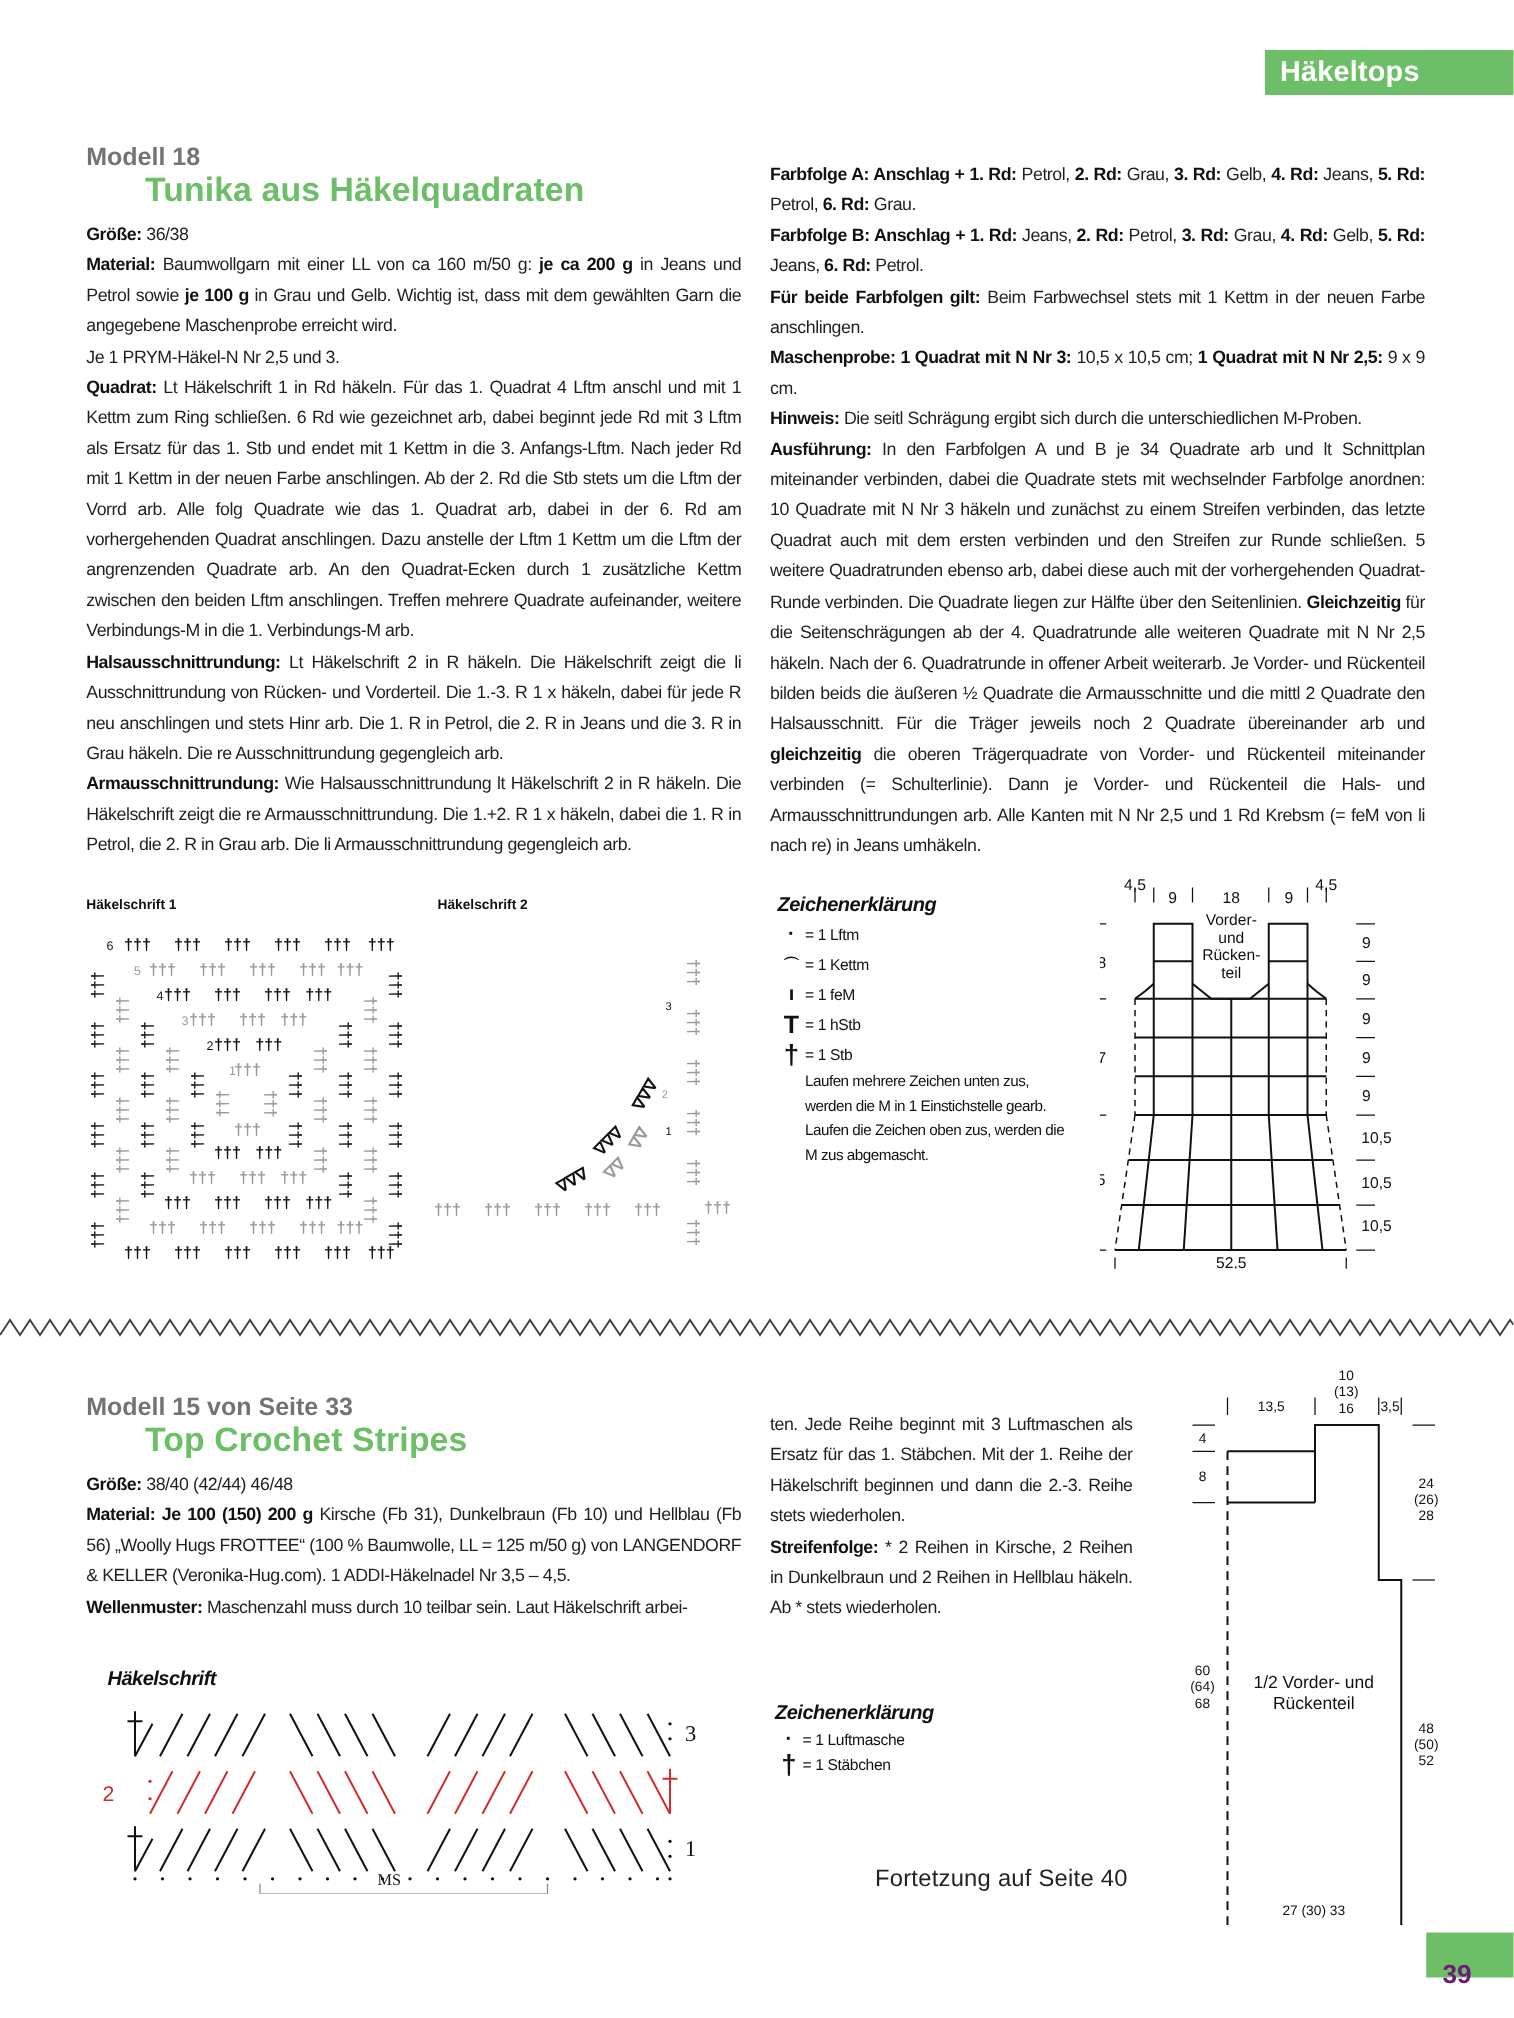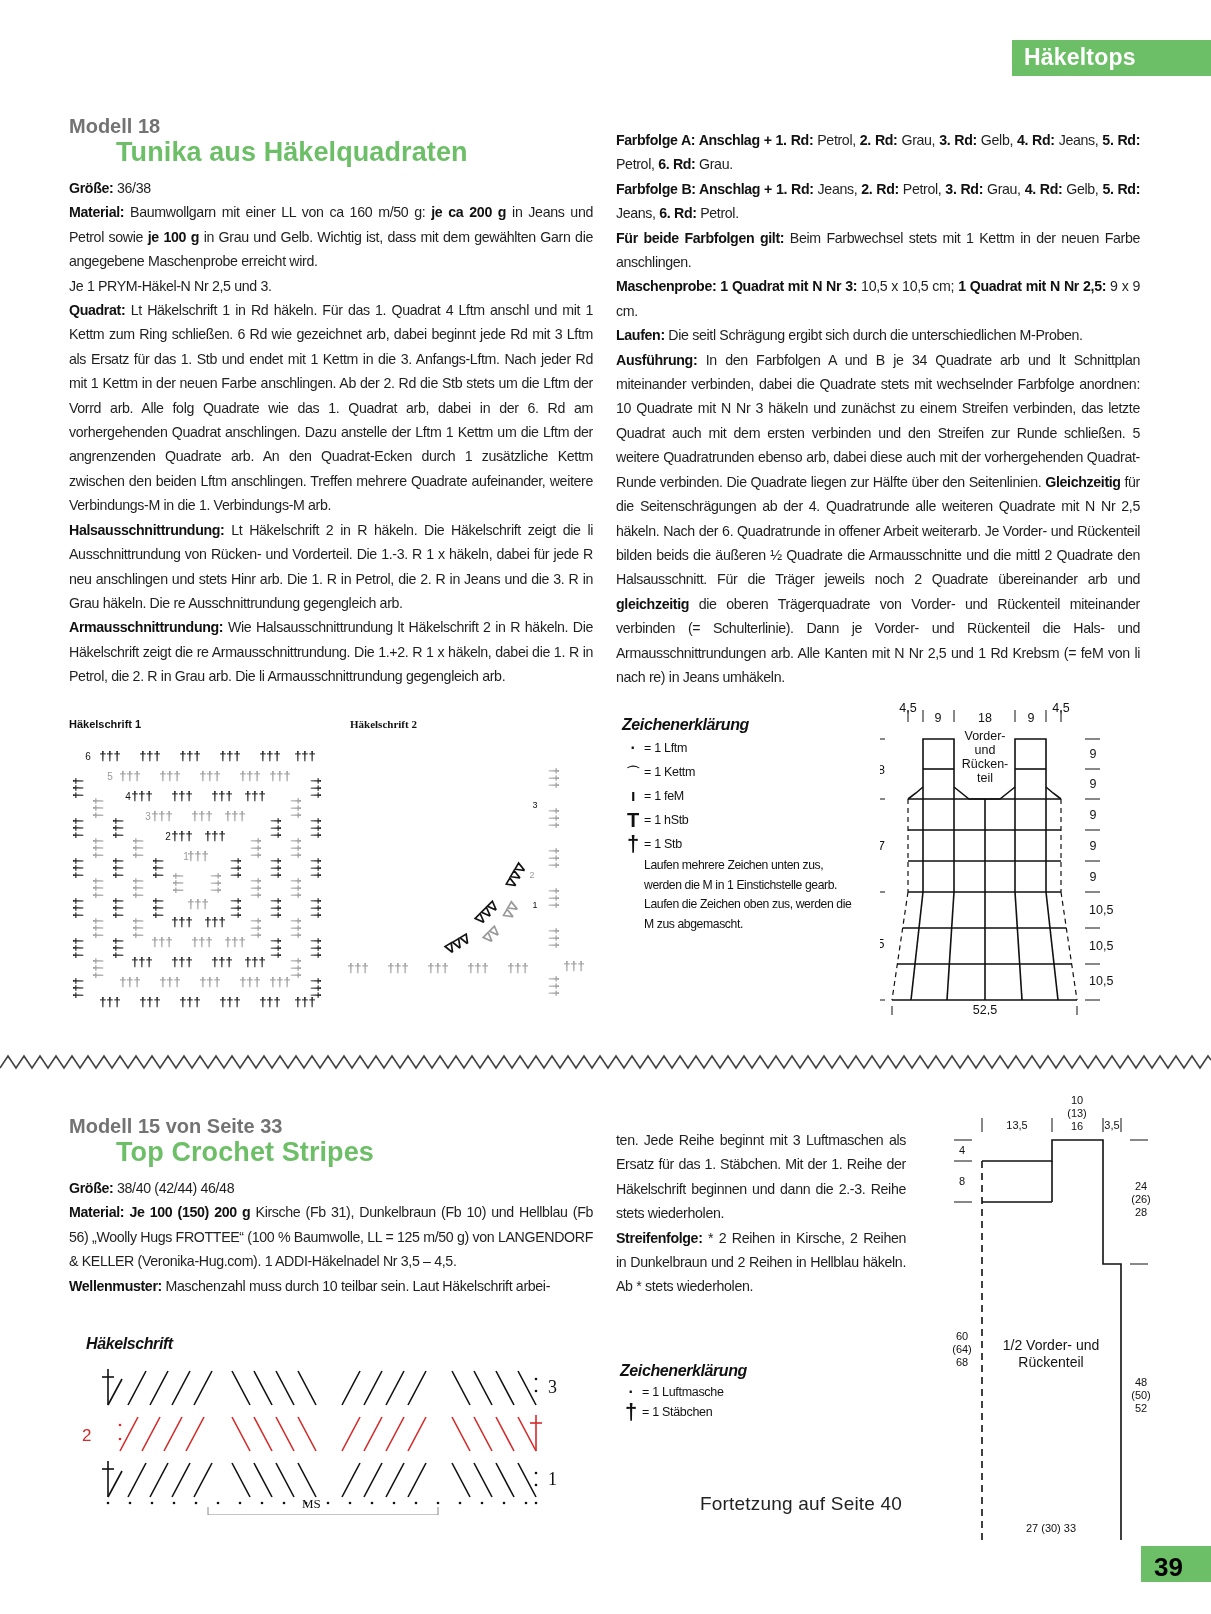--- a/index.html
+++ b/index.html
@@ -20,22 +20,22 @@
   .txt p { margin: 0; }
   .txt b { font-weight: bold; color: #111; }
   .chart-heading { font-weight: bold; font-size: 11px; color: #111; }
   .legend-title { font-weight: bold; font-style: italic; font-size: 16px; color: #111; letter-spacing: -0.4px; }
   .legend { font-size: 12.5px; line-height: 24px; color: #111; letter-spacing: -0.3px; }
   .legend-row { display: flex; align-items: center; height: 24px; }
   .legend-sym { width: 22px; text-align: center; font-weight: bold; font-size: 16px; }
   .legend-note { font-size: 12.2px; line-height: 19.5px; letter-spacing: -0.4px; margin-left: 22px; width: 215px; }
   .page-num {
     position: absolute; left: 1141px; top: 1546px; width: 70px; height: 36px;
-    background: #6dbf67; color: #000000; font-weight: bold; font-size: 26px;
-    padding: 6px 0 0 13px;
+    background: #6dbf67; color: #701a75; font-weight: bold; font-size: 21px;
+    padding: 22px 0 0 13px;
   }
   .contd { font-size: 19px; color: #222; letter-spacing: 0.2px; }
   svg text { font-family: "Liberation Sans", sans-serif; }
   .serif-text { font-family: "Liberation Serif", serif; }
 </style>
 </head>
 <body>
 
 <div class="section-tab">Häkeltops</div>
 
@@ -51,26 +51,26 @@
   <p><b>Quadrat:</b><span> Lt Häkelschrift 1 in Rd häkeln. Für das 1. Quadrat 4 Lftm anschl und mit 1 Kettm zum Ring schließen. 6 Rd wie gezeichnet arb, dabei beginnt jede Rd mit 3 Lftm als Ersatz für das 1. Stb und endet mit 1 Kettm in die 3. Anfangs-Lftm. Nach jeder Rd mit 1 Kettm in der neuen Farbe anschlingen. Ab der 2. Rd die Stb stets um die Lftm der Vorrd arb. Alle folg Quadrate wie das 1. Quadrat arb, dabei in der 6. Rd am vorhergehenden Quadrat anschlingen. Dazu anstelle der Lftm 1 Kettm um die Lftm der angrenzenden Quadrate arb. An den Quadrat-Ecken durch 1 zusätzliche Kettm zwischen den beiden Lftm anschlingen. Treffen mehrere Quadrate aufeinander, weitere Verbindungs-M in die 1. Verbindungs-M arb.</span></p>
   <p><b>Halsausschnittrundung:</b><span> Lt Häkelschrift 2 in R häkeln. Die Häkelschrift zeigt die li Ausschnittrundung von Rücken- und Vorderteil. Die 1.-3. R 1 x häkeln, dabei für jede R neu anschlingen und stets Hinr arb. Die 1. R in Petrol, die 2. R in Jeans und die 3. R in Grau häkeln. Die re Ausschnittrundung gegengleich arb.</span></p>
   <p><b>Armausschnittrundung:</b><span> Wie Halsausschnittrundung lt Häkelschrift 2 in R häkeln. Die Häkelschrift zeigt die re Armausschnittrundung. Die 1.+2. R 1 x häkeln, dabei die 1. R in Petrol, die 2. R in Grau arb. Die li Armausschnittrundung gegengleich arb.</span></p>
 </div>
 
 <div class="abs txt" style="left:616px; top:128px; width:524px;">
   <p><b>Farbfolge A: Anschlag + 1. Rd:</b><span> Petrol, </span><b>2. Rd:</b><span> Grau, </span><b>3. Rd:</b><span> Gelb, </span><b>4. Rd:</b><span> Jeans, </span><b>5. Rd:</b><span> Petrol, </span><b>6. Rd:</b><span> Grau.</span></p>
   <p><b>Farbfolge B: Anschlag + 1. Rd:</b><span> Jeans, </span><b>2. Rd:</b><span> Petrol, </span><b>3. Rd:</b><span> Grau, </span><b>4. Rd:</b><span> Gelb, </span><b>5. Rd:</b><span> Jeans, </span><b>6. Rd:</b><span> Petrol.</span></p>
   <p><b>Für beide Farbfolgen gilt:</b><span> Beim Farbwechsel stets mit 1 Kettm in der neuen Farbe anschlingen.</span></p>
   <p><b>Maschenprobe: 1 Quadrat mit N Nr 3:</b><span> 10,5 x 10,5 cm; </span><b>1 Quadrat mit N Nr 2,5:</b><span> 9 x 9 cm.</span></p>
-  <p><b>Laufen:</b><span> Die seitl Schrägung ergibt sich durch die unterschiedlichen M-Proben.</span></p>
+  <p><b>Hinweis:</b><span> Die seitl Schrägung ergibt sich durch die unterschiedlichen M-Proben.</span></p>
   <p><b>Ausführung:</b><span> In den Farbfolgen A und B je 34 Quadrate arb und lt Schnittplan miteinander verbinden, dabei die Quadrate stets mit wechselnder Farbfolge anordnen: 10 Quadrate mit N Nr 3 häkeln und zunächst zu einem Streifen verbinden, das letzte Quadrat auch mit dem ersten verbinden und den Streifen zur Runde schließen. 5 weitere Quadratrunden ebenso arb, dabei diese auch mit der vorhergehenden Quadrat-Runde verbinden. Die Quadrate liegen zur Hälfte über den Seitenlinien. </span><b>Gleichzeitig</b><span> für die Seitenschrägungen ab der 4. Quadratrunde alle weiteren Quadrate mit N Nr 2,5 häkeln. Nach der 6. Quadratrunde in offener Arbeit weiterarb. Je Vorder- und Rückenteil bilden beids die äußeren ½ Quadrate die Armausschnitte und die mittl 2 Quadrate den Halsausschnitt. Für die Träger jeweils noch 2 Quadrate übereinander arb und </span><b>gleichzeitig</b><span> die oberen Trägerquadrate von Vorder- und Rückenteil miteinander verbinden (= Schulterlinie). Dann je Vorder- und Rückenteil die Hals- und Armausschnittrundungen arb. Alle Kanten mit N Nr 2,5 und 1 Rd Krebsm (= feM von li nach re) in Jeans umhäkeln.</span></p>
 </div>
 
 <div class="abs chart-heading" style="left:69px; top:718px;">Häkelschrift 1</div>
-<div class="abs chart-heading" style="left:350px; top:718px;font-family:Liberation Serif, serif;">Häkelschrift 2</div>
+<div class="abs chart-heading" style="left:350px; top:718px;">Häkelschrift 2</div>
 
 <svg class="abs" style="left:70px; top:748px;" width="256" height="260" viewBox="0 0 256 260">
   <g font-size="13" font-weight="bold" fill="#111" text-anchor="middle">
 
     <g fill="#111">
       <text x="40" y="12">†††</text>
         <text x="80" y="12">†††</text>
         <text x="120" y="12">†††</text>
         <text x="160" y="12">†††</text>
         <text x="200" y="12">†††</text>

